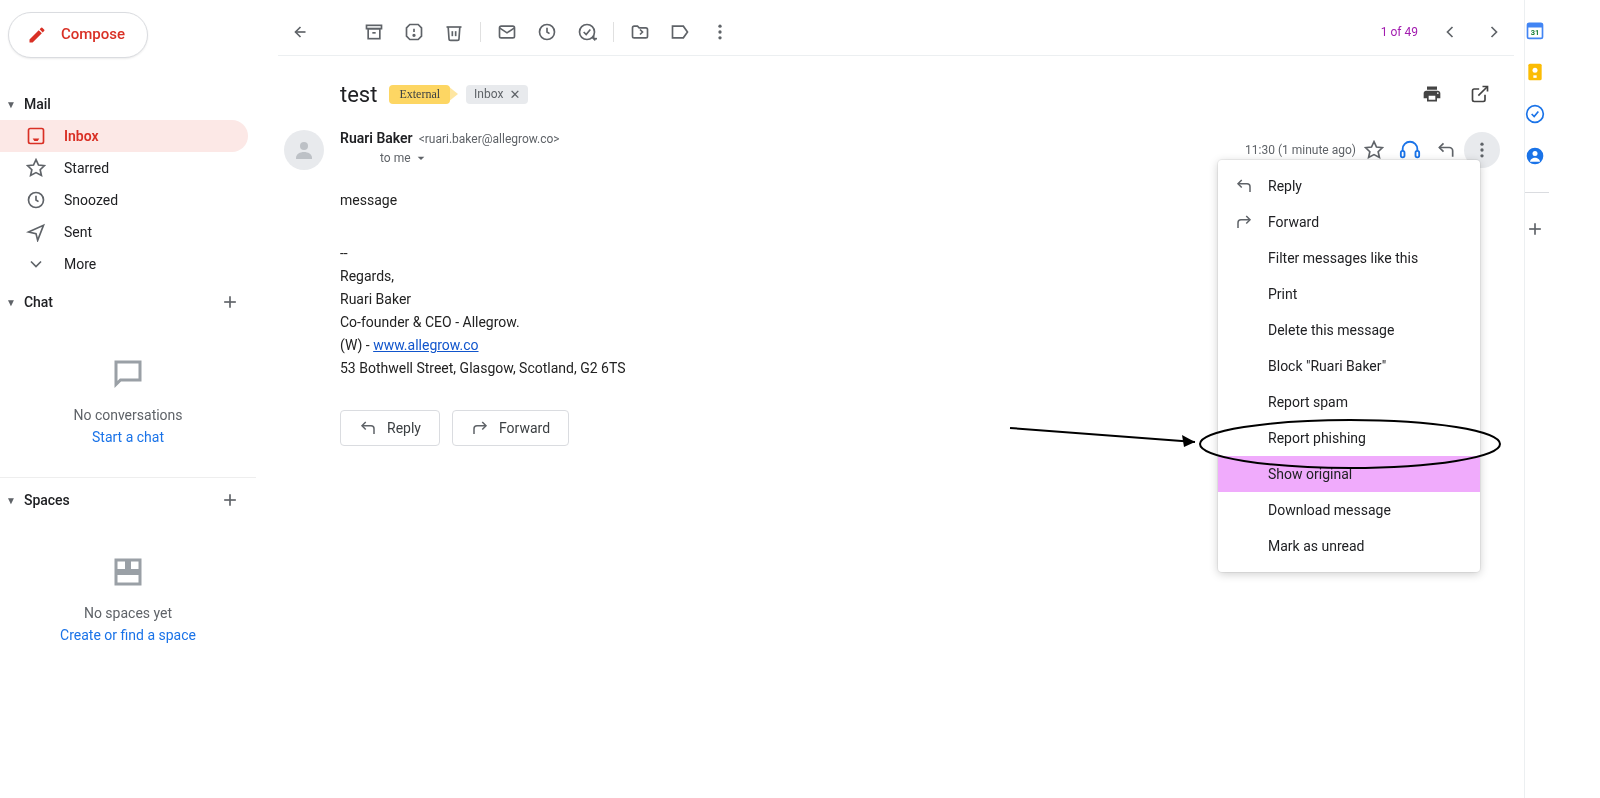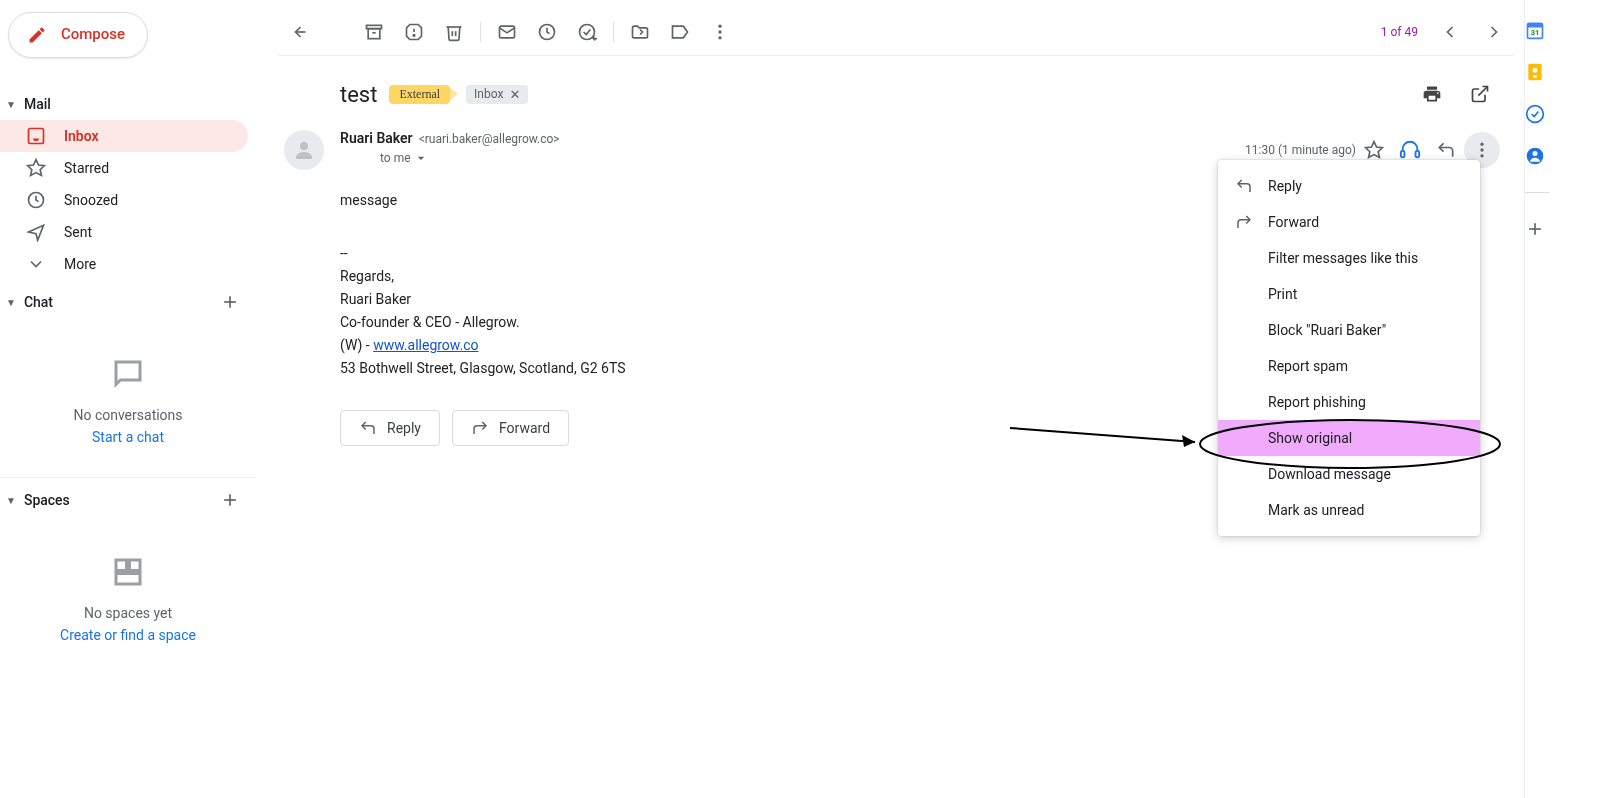--- a/index.html
+++ b/index.html
@@ -392,20 +392,24 @@
       </span>
       <span>Forward</span>
     </div>
   <div class="dd-item">
       <span class="dd-icon empty"></span>
       <span>Filter messages like this</span>
     </div>
   <div class="dd-item">
       <span class="dd-icon empty"></span>
       <span>Print</span>
+    </div>
+  <div class="dd-item">
+      <span class="dd-icon empty"></span>
+      <span>Delete this message</span>
     </div>
   <div class="dd-item">
       <span class="dd-icon empty"></span>
       <span>Block "Ruari Baker"</span>
     </div>
   <div class="dd-item">
       <span class="dd-icon empty"></span>
       <span>Report spam</span>
     </div>
   <div class="dd-item">

